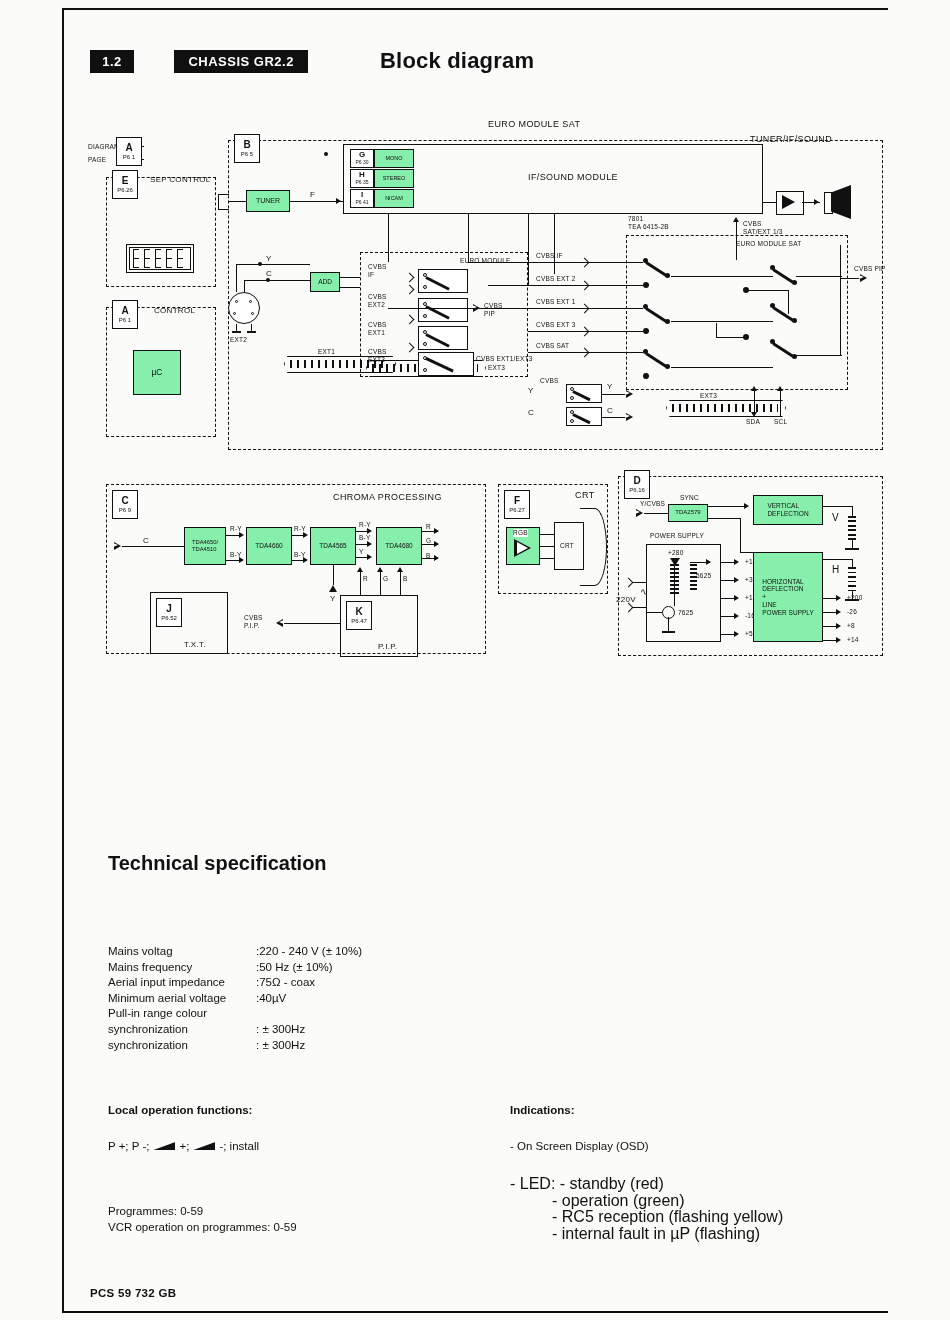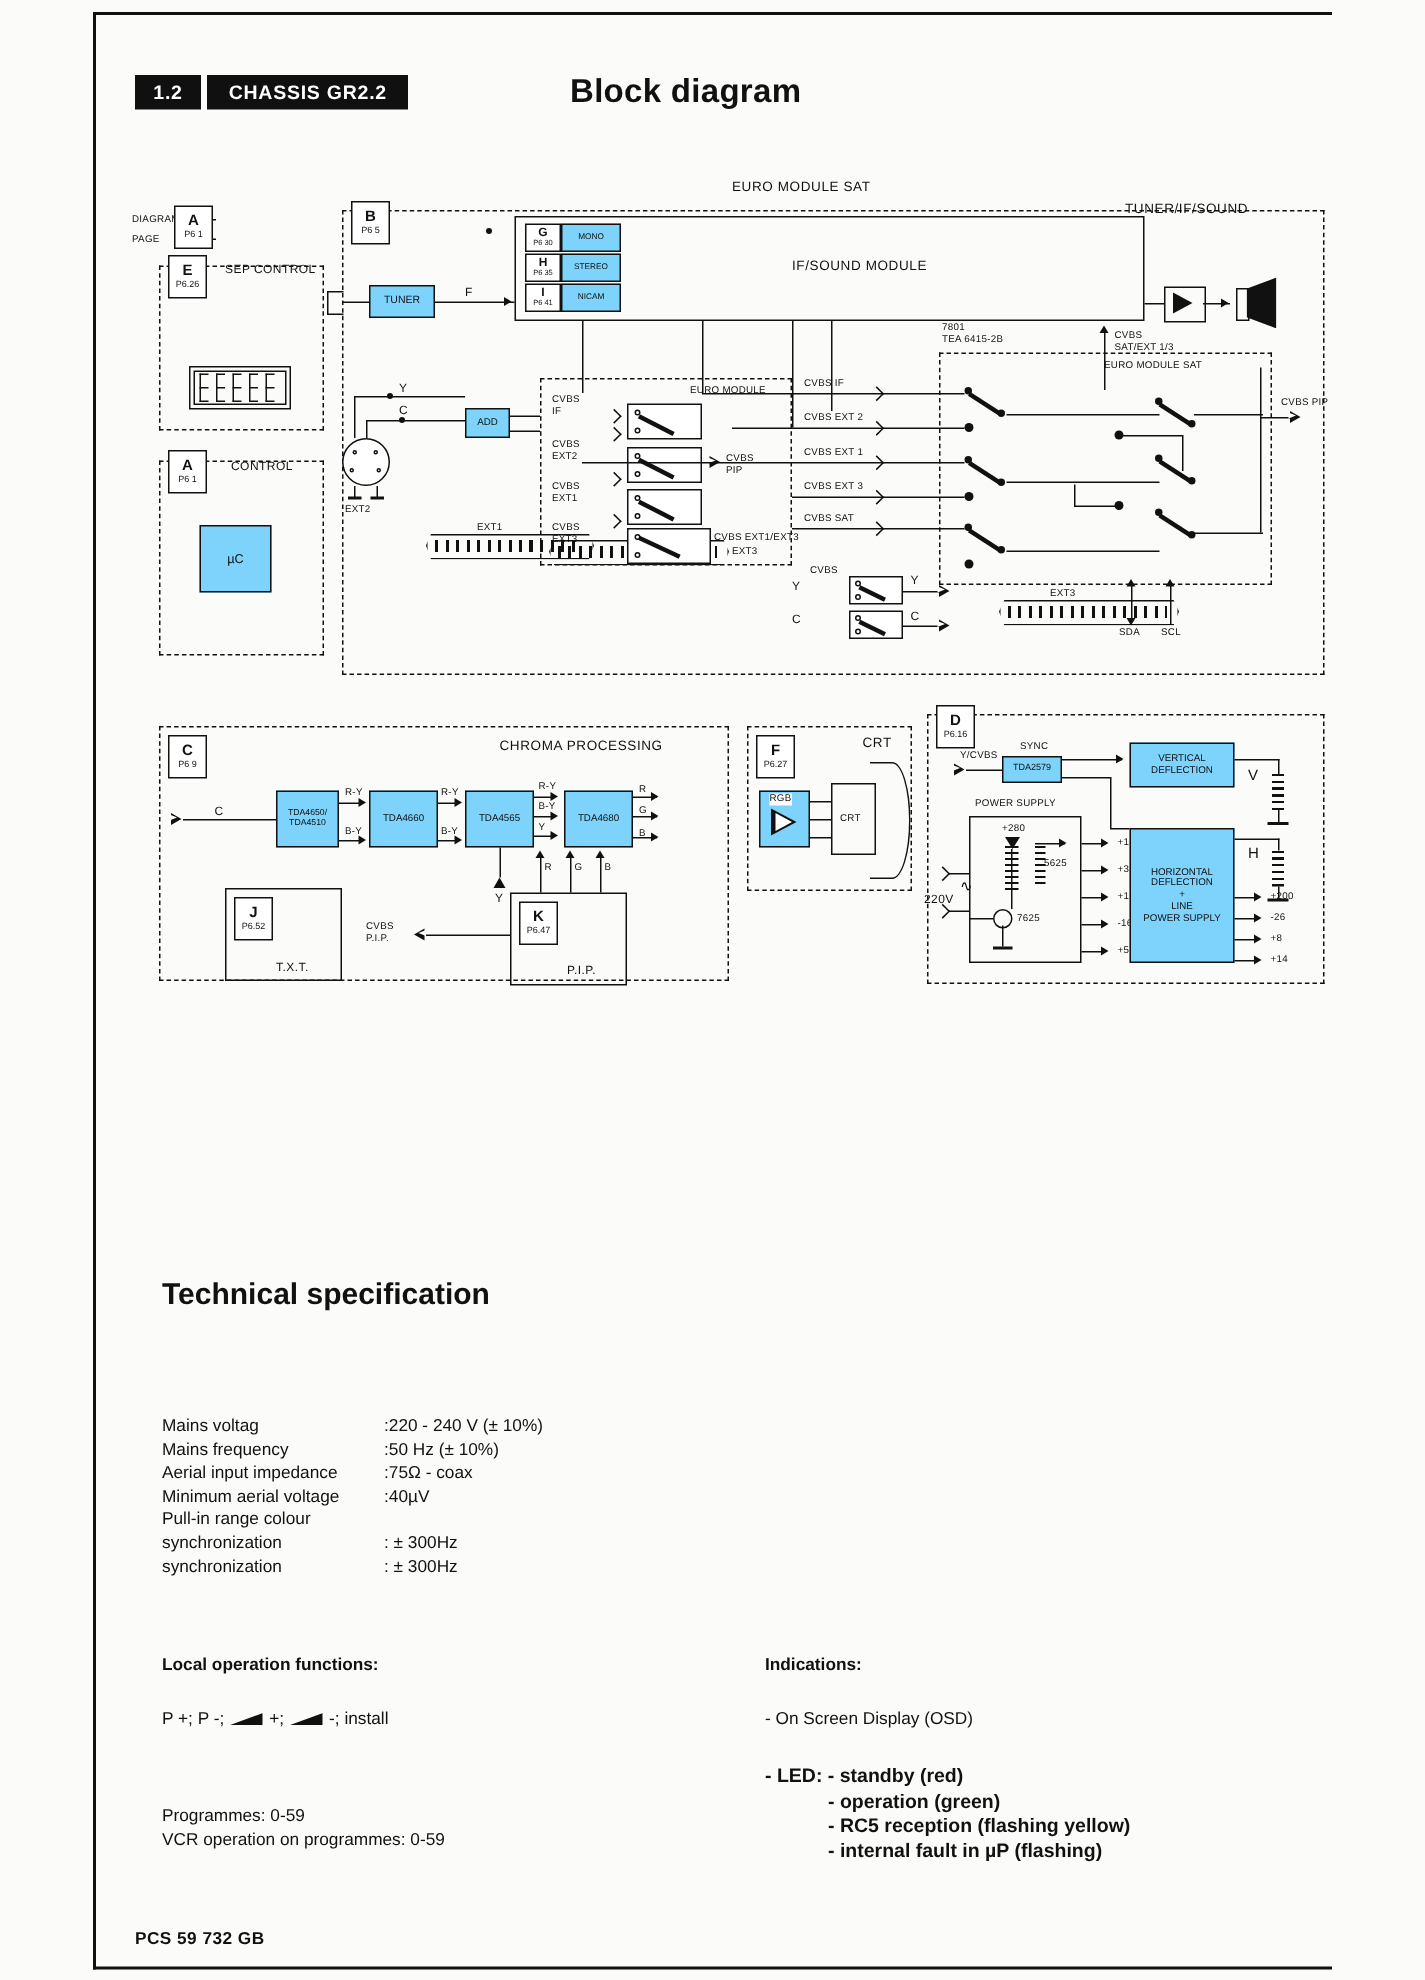--- a/index.html
+++ b/index.html
@@ -8,21 +8,21 @@
     font-family:"Liberation Sans", sans-serif;color:#111;
     background:#fbfbf9;
   }
   .page{position:absolute;inset:0;}
 
   
   .hdr{position:absolute;left:90px;top:50px;width:790px;height:40px;}
   .tag{display:inline-block;background:#101010;color:#fff;font-weight:bold;
        font-size:13px;letter-spacing:.5px;padding:4px 9px;vertical-align:middle;}
   .tag.sec{min-width:26px;text-align:center;}
-  .tag.chassis{padding:4px 14px;text-align:right;}
+  .tag.chassis{margin-left:36px;padding:4px 14px;text-align:right;}
   .hdr-title{position:absolute;left:290px;top:-2px;font-size:22px;font-weight:bold;
              letter-spacing:.2px;}
 
   
   .dg{position:absolute;left:88px;top:112px;width:800px;height:550px;}
   .abs{position:absolute;}
   .box{position:absolute;border:1.6px solid #111;background:transparent;
        box-sizing:border-box;}
   .ddash{position:absolute;border:1.5px dashed #111;box-sizing:border-box;}
   .lbl{position:absolute;font-size:6.5px;line-height:1.18;letter-spacing:.2px;
@@ -34,22 +34,22 @@
   .vl{position:absolute;background:#111;width:1.3px;}
 
   
   .pref{position:absolute;border:1.6px solid #111;background:#fff;
         display:flex;flex-direction:column;align-items:center;justify-content:center;
         box-sizing:border-box;padding:1px 2px;}
   .pref .L{font-size:10px;font-weight:bold;line-height:1;}
   .pref .P{font-size:6px;line-height:1.1;margin-top:1px;white-space:nowrap;}
 
   
-  .blk{position:absolute;border:1.6px solid #111;background:#7dd3fc;
-       display:flex;align-items:center;justify-content:center;text-align:center;
+  .blk{position:absolute;border:1.6px solid #111;background:#86efac;
+       display:flex;align-items:center;justify-content:center;text-align:left;
        font-size:7px;line-height:1.2;box-sizing:border-box;white-space:pre;}
   .blk.big{font-size:8.5px;}
 
   
   .arw{position:absolute;width:0;height:0;border-top:3px solid transparent;
        border-bottom:3px solid transparent;border-left:5px solid #111;}
   .arwU{position:absolute;width:0;height:0;border-left:3px solid transparent;
        border-right:3px solid transparent;border-bottom:5px solid #111;}
   .arwD{position:absolute;width:0;height:0;border-left:3px solid transparent;
        border-right:3px solid transparent;border-top:5px solid #111;}
@@ -84,21 +84,21 @@
   .lo-title{position:absolute;left:108px;top:1104px;font-size:11.5px;font-weight:bold;}
   .lo-line{position:absolute;left:108px;top:1140px;font-size:11.5px;
            display:flex;align-items:center;gap:0;}
   .vol{display:inline-block;width:22px;height:8px;margin:0 4px;
        background:#111;
        clip-path:polygon(0 100%,100% 0,100% 100%);}
   .prog{position:absolute;left:108px;top:1203px;font-size:11.5px;line-height:16px;}
 
   .ind-title{position:absolute;left:510px;top:1104px;font-size:11.5px;font-weight:bold;}
   .ind-osd{position:absolute;left:510px;top:1140px;font-size:11.5px;}
-  .ind-led{position:absolute;left:510px;top:1176px;font-size:13px;line-height:16.5px;font-weight:bold;}
+  .ind-led{position:absolute;left:510px;top:1176px;font-size:16px;line-height:16.5px;}
   .ind-led .hang{padding-left:42px;}
   .ind-led .first{padding-left:0;}
 
   .footer{position:absolute;left:90px;top:1287px;font-size:11.5px;font-weight:bold;
           letter-spacing:.3px;}
   .rule{position:absolute;left:62px;top:1311px;width:826px;height:2px;background:#111;}
   .ruleTop{position:absolute;left:62px;top:8px;width:826px;height:2px;background:#111;}
   .vrule{position:absolute;left:62px;top:8px;width:2px;height:1305px;background:#111;}
 </style>
 </head>

